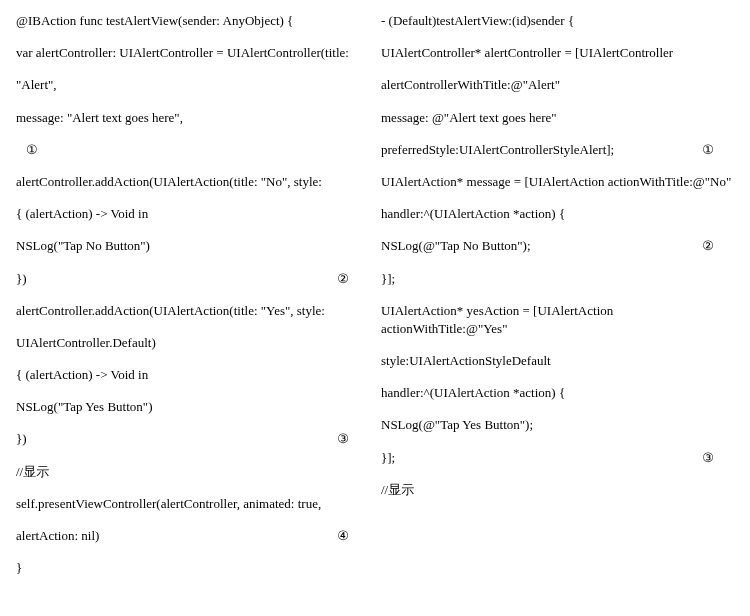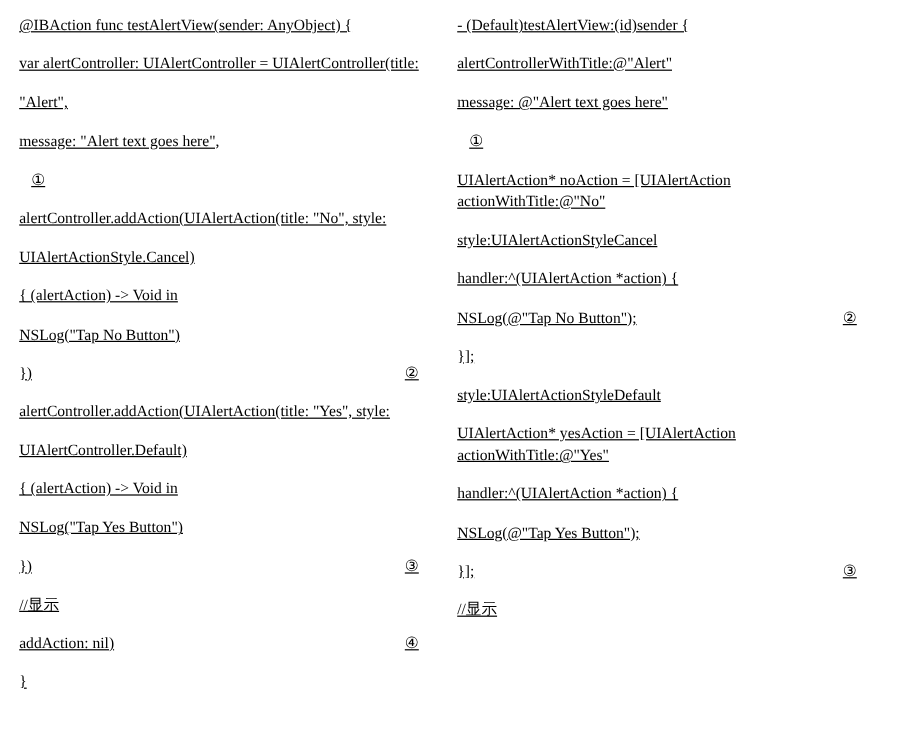--- a/index.html
+++ b/index.html
@@ -13,21 +13,20 @@
       background: #fff;
       color: #000;
       width: 750px;
       height: 616px;
       padding: 12px 10px;
       display: flex;
     }
     .column {
       width: 50%;
       padding: 0 6px;
-      text-decoration: underline;
     }
     .code-line {
       line-height: 1.4;
       margin-bottom: 14px;
       position: relative;
       word-wrap: break-word;
     }
     .code-line:last-child {
       margin-bottom: 0;
     }
@@ -61,23 +60,20 @@
     <div class="code-line line-with-marker">
       <span class="line-text">message: "Alert text goes here",</span>
     </div>
     <div class="code-line line-with-marker">
       <span class="marker-span">①</span>
     </div>
     <div class="code-line line-with-marker">
       <span class="line-text">alertController.addAction(UIAlertAction(title: "No", style:</span>
     </div>
     <div class="code-line line-with-marker">
-      <span class="line-text">UIAlertActionStyle.Cancel)</span>
-    </div>
-    <div class="code-line line-with-marker">
       <span class="line-text">{ (alertAction) -&gt; Void in</span>
     </div>
     <div class="code-line line-with-marker">
       <span class="line-text">NSLog("Tap No Button")</span>
     </div>
     <div class="code-line line-with-marker">
       <span class="line-text">})</span>
       <span class="marker-span">②</span>
     </div>
     <div class="code-line line-with-marker">
@@ -93,61 +89,65 @@
       <span class="line-text">NSLog("Tap Yes Button")</span>
     </div>
     <div class="code-line line-with-marker">
       <span class="line-text">})</span>
       <span class="marker-span">③</span>
     </div>
     <div class="code-line line-with-marker">
       <span class="line-text">//显示</span>
     </div>
     <div class="code-line line-with-marker">
-      <span class="line-text">addAction: nil)</span>
+      <span class="line-text">self.presentViewController(alertController, animated: true,</span>
+    </div>
+    <div class="code-line line-with-marker">
+      <span class="line-text">alertAction: nil)</span>
       <span class="marker-span">④</span>
     </div>
     <div class="code-line line-with-marker">
       <span class="line-text">}</span>
     </div>
   </div>
 <div class="column" id="right-col">
     <div class="code-line line-with-marker">
       <span class="line-text">- (Default)testAlertView:(id)sender {</span>
     </div>
     <div class="code-line line-with-marker">
+      <span class="line-text">UIAlertController* alertController = [UIAlertController</span>
+    </div>
+    <div class="code-line line-with-marker">
       <span class="line-text">alertControllerWithTitle:@"Alert"</span>
     </div>
     <div class="code-line line-with-marker">
       <span class="line-text">message: @"Alert text goes here"</span>
     </div>
     <div class="code-line line-with-marker">
+      <span class="line-text">preferredStyle:UIAlertControllerStyleAlert];</span>
       <span class="marker-span">①</span>
     </div>
     <div class="code-line line-with-marker">
-      <span class="line-text">UIAlertAction* noAction = [UIAlertAction actionWithTitle:@"No"</span>
-    </div>
-    <div class="code-line line-with-marker">
-      <span class="line-text">style:UIAlertActionStyleCancel</span>
+      <span class="line-text">UIAlertAction* message = [UIAlertAction actionWithTitle:@"No"</span>
     </div>
     <div class="code-line line-with-marker">
       <span class="line-text">handler:^(UIAlertAction *action) {</span>
     </div>
     <div class="code-line line-with-marker">
       <span class="line-text">NSLog(@"Tap No Button");</span>
       <span class="marker-span">②</span>
     </div>
     <div class="code-line line-with-marker">
       <span class="line-text">}];</span>
     </div>
     <div class="code-line line-with-marker">
-      <span class="line-text">style:UIAlertActionStyleDefault</span>
+      <span class="line-text">UIAlertAction* yesAction = [UIAlertAction actionWithTitle:@"Yes"</span>
     </div>
     <div class="code-line line-with-marker">
-      <span class="line-text">UIAlertAction* yesAction = [UIAlertAction actionWithTitle:@"Yes"</span>
+      <span class="line-text">style:UIAlertActionStyleDefault</span>
     </div>
     <div class="code-line line-with-marker">
       <span class="line-text">handler:^(UIAlertAction *action) {</span>
     </div>
     <div class="code-line line-with-marker">
       <span class="line-text">NSLog(@"Tap Yes Button");</span>
     </div>
     <div class="code-line line-with-marker">
       <span class="line-text">}];</span>
       <span class="marker-span">③</span>

